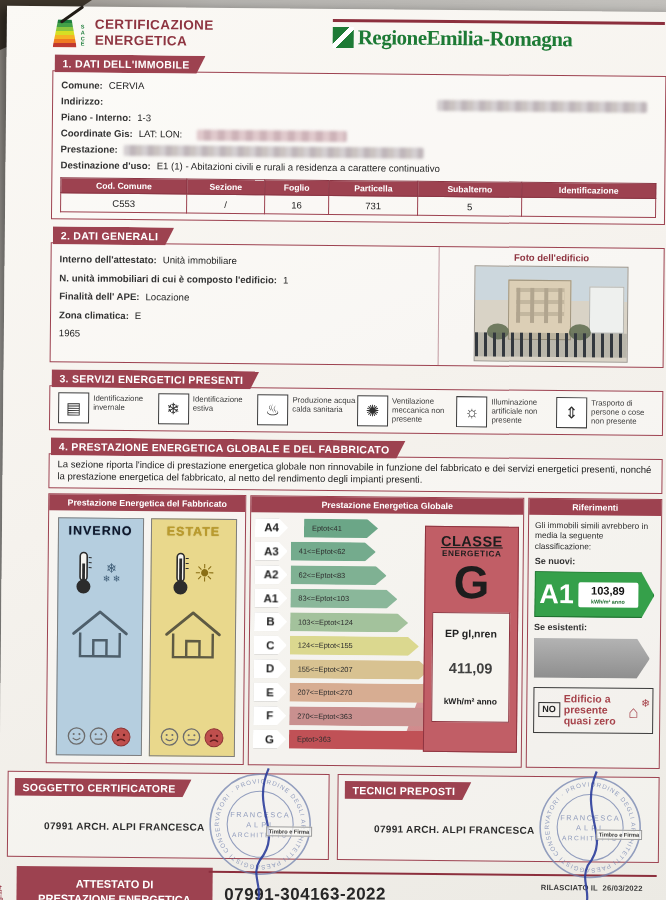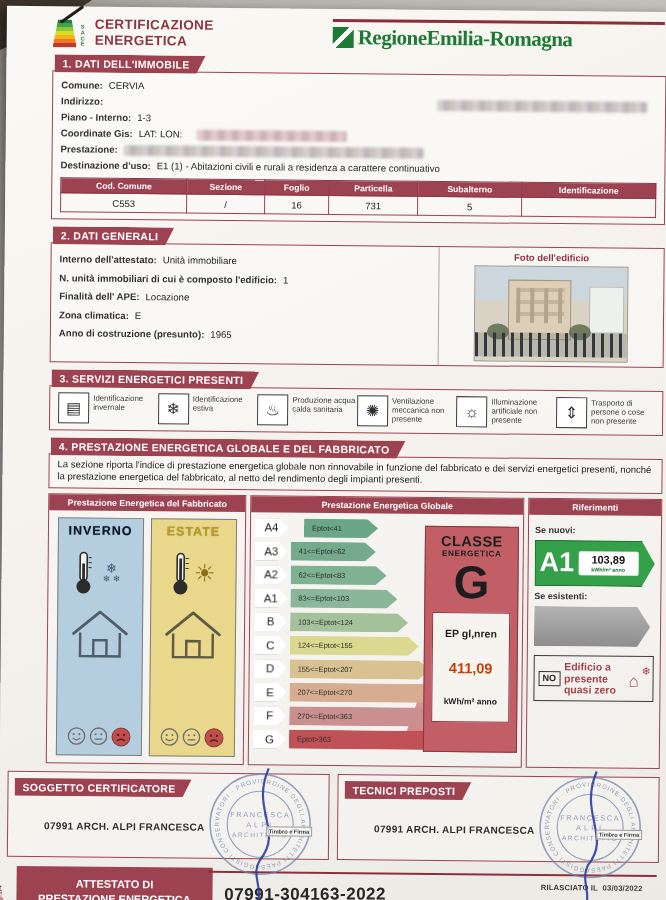--- a/index.html
+++ b/index.html
@@ -99,36 +99,36 @@
   .sun{font-size:24px;color:#8a6f16;line-height:1;}
   .smilies{display:flex;gap:3px;margin-top:auto;margin-bottom:8px;}
 
   
   .p-glob{width:272px;flex:none;position:relative;}
   .glob-body{position:relative;height:242px;padding:5px 4px 0 4px;}
   .beam{position:absolute;left:152px;top:26px;width:72px;height:208px;z-index:1;
     clip-path:polygon(100% 0,100% 100%,0 100%);
     background:linear-gradient(180deg,rgba(199,93,98,.18),rgba(183,64,70,.62));}
   .srow{display:flex;align-items:center;height:21px;margin-bottom:2.5px;position:relative;z-index:2;}
-  .stag{width:33px;height:19px;background:#fff;color:#222;font-weight:normal;font-size:11.5px;
+  .stag{width:33px;height:19px;background:#fff;color:#222;font-weight:bold;font-size:11.5px;
     display:flex;align-items:center;justify-content:center;
     clip-path:polygon(0 0,72% 0,100% 50%,72% 100%,0 100%);
     filter:drop-shadow(0 0 1px #555);}
   .sbar{height:19px;margin-left:3px;display:flex;align-items:center;
     clip-path:polygon(0 0,calc(100% - 11px) 0,100% 50%,calc(100% - 11px) 100%,0 100%);}
   .sbar span{font-size:7.4px;color:#2e2e2e;padding-left:8px;white-space:nowrap;}
   .classe-box{position:absolute;right:4px;top:12px;width:92px;height:224px;z-index:3;
     background:#c15e66;border:1.5px solid #8e3440;text-align:center;color:#1d1d1d;}
-  .cb-t1{font-size:14.5px;font-weight:bold;letter-spacing:.5px;margin-top:6px;}
+  .cb-t1{font-size:14.5px;font-weight:bold;letter-spacing:.5px;margin-top:6px;text-decoration:underline;}
   .cb-t2{font-size:8.2px;font-weight:bold;letter-spacing:.6px;}
   .cb-letter{font-size:46px;font-weight:bold;line-height:1;margin-top:1px;}
   .cb-ep{background:#f6f4ef;border:1px solid #8e3440;margin:7px 7px 0 7px;height:100px;
     display:flex;flex-direction:column;justify-content:space-around;align-items:center;padding:4px 2px;}
   .cb-ep .l1{font-size:10.5px;font-weight:bold;color:#222;}
-  .cb-ep .l2{font-size:14.5px;font-weight:bold;color:#c2410c;}
+  .cb-ep .l2{font-size:14.5px;font-weight:bold;color:#404040;}
   .cb-ep .l3{font-size:8.5px;font-weight:bold;color:#222;}
 
   
   .p-rif{flex:1;}
   .rif-body{padding:5px 6px;font-size:8.4px;color:#2e2e2e;line-height:1.25;}
   .rif-sub{font-weight:bold;font-size:9px;margin-top:5px;color:#333;}
   .a1-badge{margin:4px 0 2px 0;width:118px;height:44px;background:#35a04a;border:1px solid #1d6b2d;
     clip-path:polygon(0 0,calc(100% - 13px) 0,100% 50%,calc(100% - 13px) 100%,0 100%);
     display:flex;align-items:center;}
   .a1-cls{font-size:27px;font-weight:bold;color:#fff;padding-left:4px;line-height:1;}
@@ -266,21 +266,20 @@
             </div>
         <div class="frow">
               <span class="flabel">Finalità dell' APE:</span>
               <span class="fval">Locazione</span>
             </div>
         <div class="frow">
               <span class="flabel">Zona climatica:</span>
               <span class="fval">E</span>
             </div>
         <div class="frow">
-              <span class="flabel">Anno di costruzione (presunto):</span>
               <span class="fval">1965</span>
             </div>
       </div>
       <div class="photo-col">
         <div class="photo-label">Foto dell'edificio</div>
         <div class="photo">
           <div class="bld-side"></div>
           <div class="bld-main"></div>
           <div class="bush" style="left:8%;"></div>
           <div class="bush" style="right:24%;"></div>
@@ -503,20 +502,21 @@
               <div class="l2">411,09</div>
               <div class="l3">kWh/m² anno</div>
             </div>
           </div>
         </div>
       </div>
 
       <div class="panel p-rif">
         <div class="panel-h">Riferimenti</div>
         <div class="rif-body">
+          <div>Gli immobili simili avrebbero in media la seguente classificazione:</div>
           <div class="rif-sub">Se nuovi:</div>
           <div class="a1-badge">
             <div class="a1-cls">A1</div>
             <div class="a1-valbox">
               <div class="a1-val">103,89</div>
               <div class="a1-unit">kWh/m² anno</div>
             </div>
           </div>
           <div class="rif-sub">Se esistenti:</div>
           <div class="gray-arrow"></div>
@@ -571,19 +571,19 @@
   </div>
 
   <div class="bottombar">
     <div class="paglabel">Pag.1/4</div>
     <div class="att-banner">
       <div>ATTESTATO DI</div>
       <div>PRESTAZIONE ENERGETICA</div>
     </div>
     <div class="att-code">07991-304163-2022</div>
     <div class="att-dates">
-      <div><span>RILASCIATO IL</span>&nbsp;&nbsp;<span>03/03/2022</span></div>
+      <div><span>RILASCIATO IL</span>&nbsp;&nbsp;<span>26/03/2022</span></div>
       <div><span>VALIDO FINO AL</span>&nbsp;&nbsp;<span>24/03/2032</span></div>
     </div>
   </div>
 
 </div>
 </div>
 
 </body></html>

